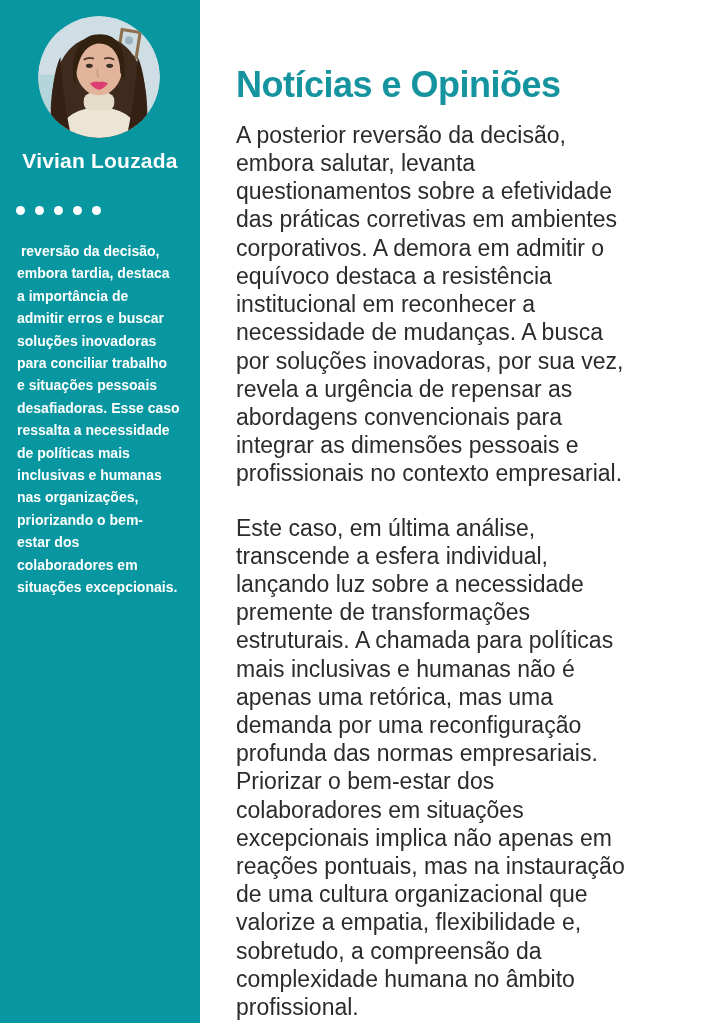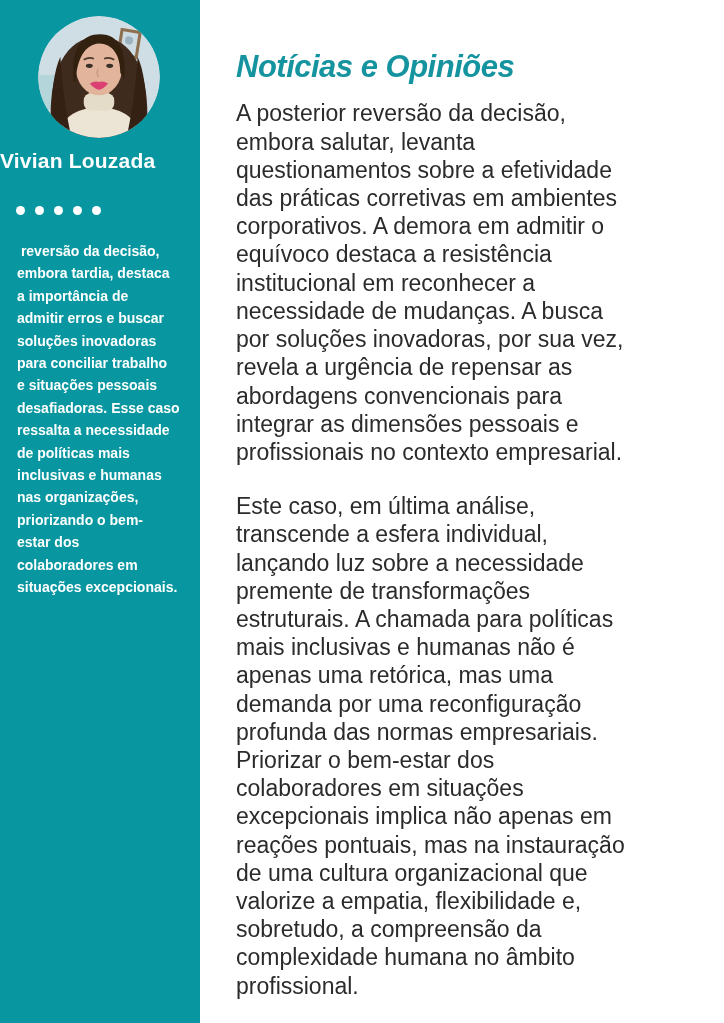--- a/index.html
+++ b/index.html
@@ -12,35 +12,35 @@
   .sidebar{
     position:absolute;left:0;top:0;width:200px;height:1023px;
     background:var(--sidebar-bg,#0897A0);
   }
   .avatar{
     position:absolute;left:38px;top:16px;width:122px;height:122px;
     border-radius:50%;overflow:hidden;
   }
   .avatar svg{display:block;}
   .author-name{
-    position:absolute;top:149px;left:0;width:200px;
+    position:absolute;top:149px;left:0;width:200px;text-align:center;
     color:var(--name-color,#ffffff);font-size:21px;font-weight:700;letter-spacing:.2px;
   }
   .dots{position:absolute;left:16px;top:206px;display:flex;gap:10px;}
   .dot{width:9px;height:9px;border-radius:50%;background:var(--dot-color,#ffffff);}
   .sidebar-text{
     position:absolute;left:17px;top:240px;width:178px;margin:0;
     color:var(--sidebar-text-color,#ffffff);font-size:14px;line-height:22.4px;
     white-space:pre-line;font-weight:700;
   }
   
   .main{position:absolute;left:236px;top:50px;width:478px;}
   .title{
-    margin:0 0 16px;color:var(--title-color,#15949F);
-    font-size:31px;line-height:1.08;font-weight:800;letter-spacing:-0.5px;font-style:italic;
+    margin:16px 0 16px;color:var(--title-color,#15949F);
+    font-size:36px;line-height:1.08;font-weight:800;letter-spacing:-0.5px;
   }
   .body-para{
     margin:0 0 26px;color:var(--body-text-color,#2b2b2b);
     font-size:23px;line-height:28.2px;white-space:pre-line;
   }
 </style>
 </head>
 <body>
 
 <div class="page">

